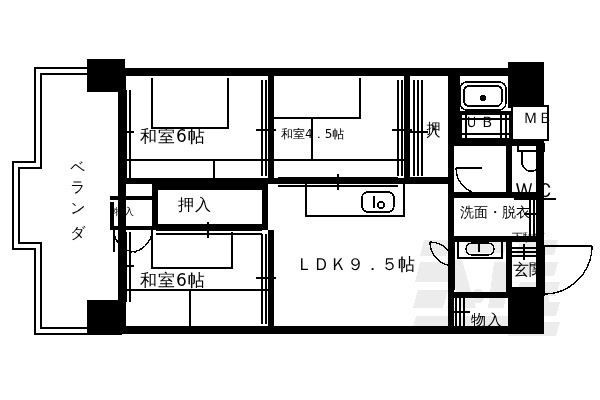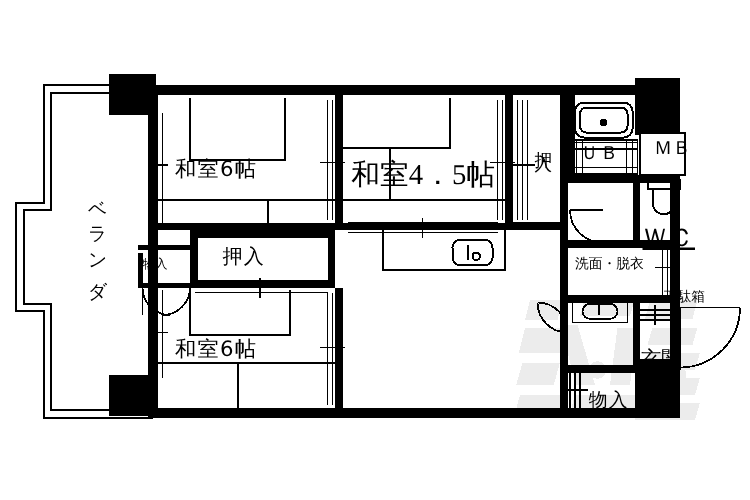--- a/index.html
+++ b/index.html
@@ -215,40 +215,41 @@
       <rect x="512" y="106" width="36" height="34"></rect>
     </g>
 
     <g fill="none" stroke="#000" stroke-width="1.5">
       <path d="M512 288 L536 288"></path>
     </g>
   </svg>
 
   <div class="lbl" style="left:140px;top:128px;font-size:17px;letter-spacing:1px;">和室6帖</div>
 
-  <div class="lbl" style="left:281px;top:128px;font-size:23px;letter-spacing:0px;font-family:Liberation Serif, serif;">和室4．5帖</div>
+  <div class="lbl" style="left:281px;top:128px;font-size:12px;letter-spacing:0px;">和室4．5帖</div>
 
   <div class="lbl" style="left:140px;top:272px;font-size:17px;letter-spacing:1px;">和室6帖</div>
 
+  <div class="lbl" style="left:296px;top:256px;font-size:17px;letter-spacing:0px;">ＬＤＫ９．５帖</div>
 
   <div class="lbl vert" style="left:70px;top:150px;font-size:15px;letter-spacing:4px;">ベランダ</div>
 
   <div class="lbl vert" style="left:427px;top:110px;font-size:14px;letter-spacing:2px;">押入</div>
 
   <div class="lbl" style="left:178px;top:197px;font-size:16px;letter-spacing:1px;">押入</div>
 
   <div class="lbl" style="left:114px;top:207px;font-size:10px;letter-spacing:0px;">物入</div>
 
   <div class="lbl" style="left:471px;top:313px;font-size:15px;letter-spacing:1px;">物入</div>
 
   <div class="lbl" style="left:464px;top:115px;font-size:15px;letter-spacing:1px;">ＵＢ</div>
 
   <div class="lbl" style="left:523px;top:110px;font-size:15px;width:16px;line-height:16px;text-align:right;">ＭＢ</div>
 
   <div class="lbl" style="left:514px;top:180px;font-size:20px;letter-spacing:1px;text-decoration:underline;">ＷＣ</div>
 
-  <div class="lbl" style="left:460px;top:205px;font-size:11px;letter-spacing:0px;">洗面・脱衣</div>
-
-  <div class="lbl" style="left:512px;top:232px;font-size:11px;letter-spacing:0px;margin-left:19px;">下駄箱</div>
-
-  <div class="lbl" style="left:513px;top:279px;font-size:16px;letter-spacing:0px;">玄関</div>
+  <div class="lbl" style="left:460px;top:205px;font-size:14px;letter-spacing:0px;">洗面・脱衣</div>
+
+  <div class="lbl" style="left:512px;top:232px;font-size:11px;letter-spacing:0px;">下駄箱</div>
+
+  <div class="lbl" style="left:513px;top:262px;font-size:16px;letter-spacing:0px;">玄関</div>
 
 </div>
 
 </body></html>

